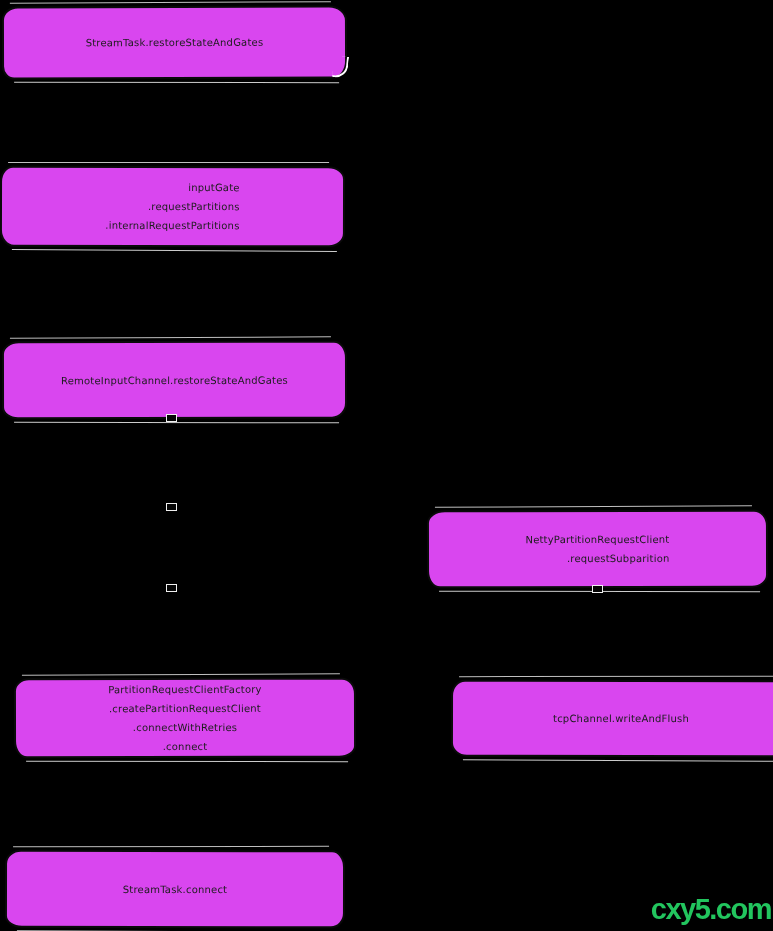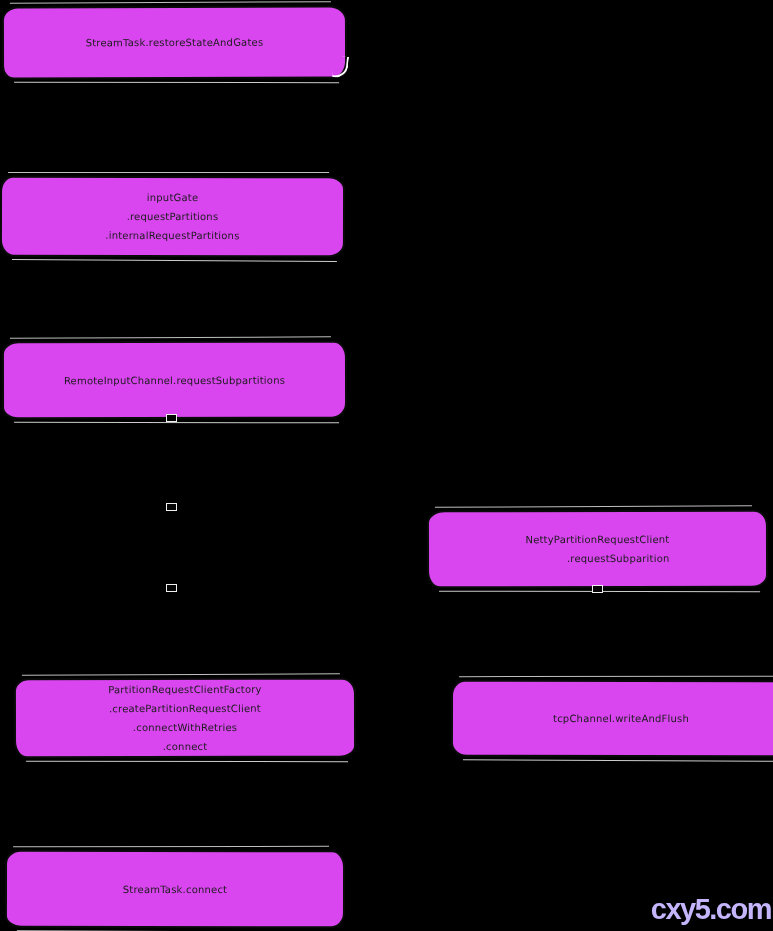--- a/index.html
+++ b/index.html
@@ -70,47 +70,47 @@
   }
   .watermark {
     position: absolute;
     right: 2px;
     bottom: 7px;
     font-family: "Liberation Sans", sans-serif;
     font-weight: bold;
     font-size: 29px;
     line-height: 1;
     letter-spacing: -1.5px;
-    color: #c4b5fd;
+    color: #22c55e;
     text-align: center;
   }
 </style>
 </head>
 <body>
 
 <div class="canvas">
 
   <div class="node" style="left:2px; top:6px; width:345px; height:73px;
               border-radius:16px 18px 14px 12px / 14px 15px 17px 13px;
               transform:rotate(-0.15deg);">
     <span>StreamTask.restoreStateAndGates</span>
   </div>
 
-  <div class="node" style="left:0px; top:176px; width:345px; height:81px;
+  <div class="node" style="left:0px; top:166px; width:345px; height:81px;
               border-radius:13px 17px 16px 14px / 16px 13px 14px 17px;
-              transform:rotate(0.12deg);">
+              transform:rotate(0.12deg);text-align:right;">
     <span>inputGate
 .requestPartitions
 .internalRequestPartitions</span>
   </div>
 
   <div class="node" style="left:2px; top:341px; width:345px; height:78px;
               border-radius:17px 13px 15px 16px / 13px 17px 16px 12px;
               transform:rotate(-0.1deg);">
-    <span>RemoteInputChannel.requestSubpartitions</span>
+    <span>RemoteInputChannel.restoreStateAndGates</span>
   </div>
 
 
   <div class="node" style="left:14px; top:678px; width:342px; height:80px;
               border-radius:15px 14px 17px 13px / 13px 16px 12px 17px;
               transform:rotate(-0.12deg);">
     <span>PartitionRequestClientFactory
 .createPartitionRequestClient
 .connectWithRetries
 .connect</span>

